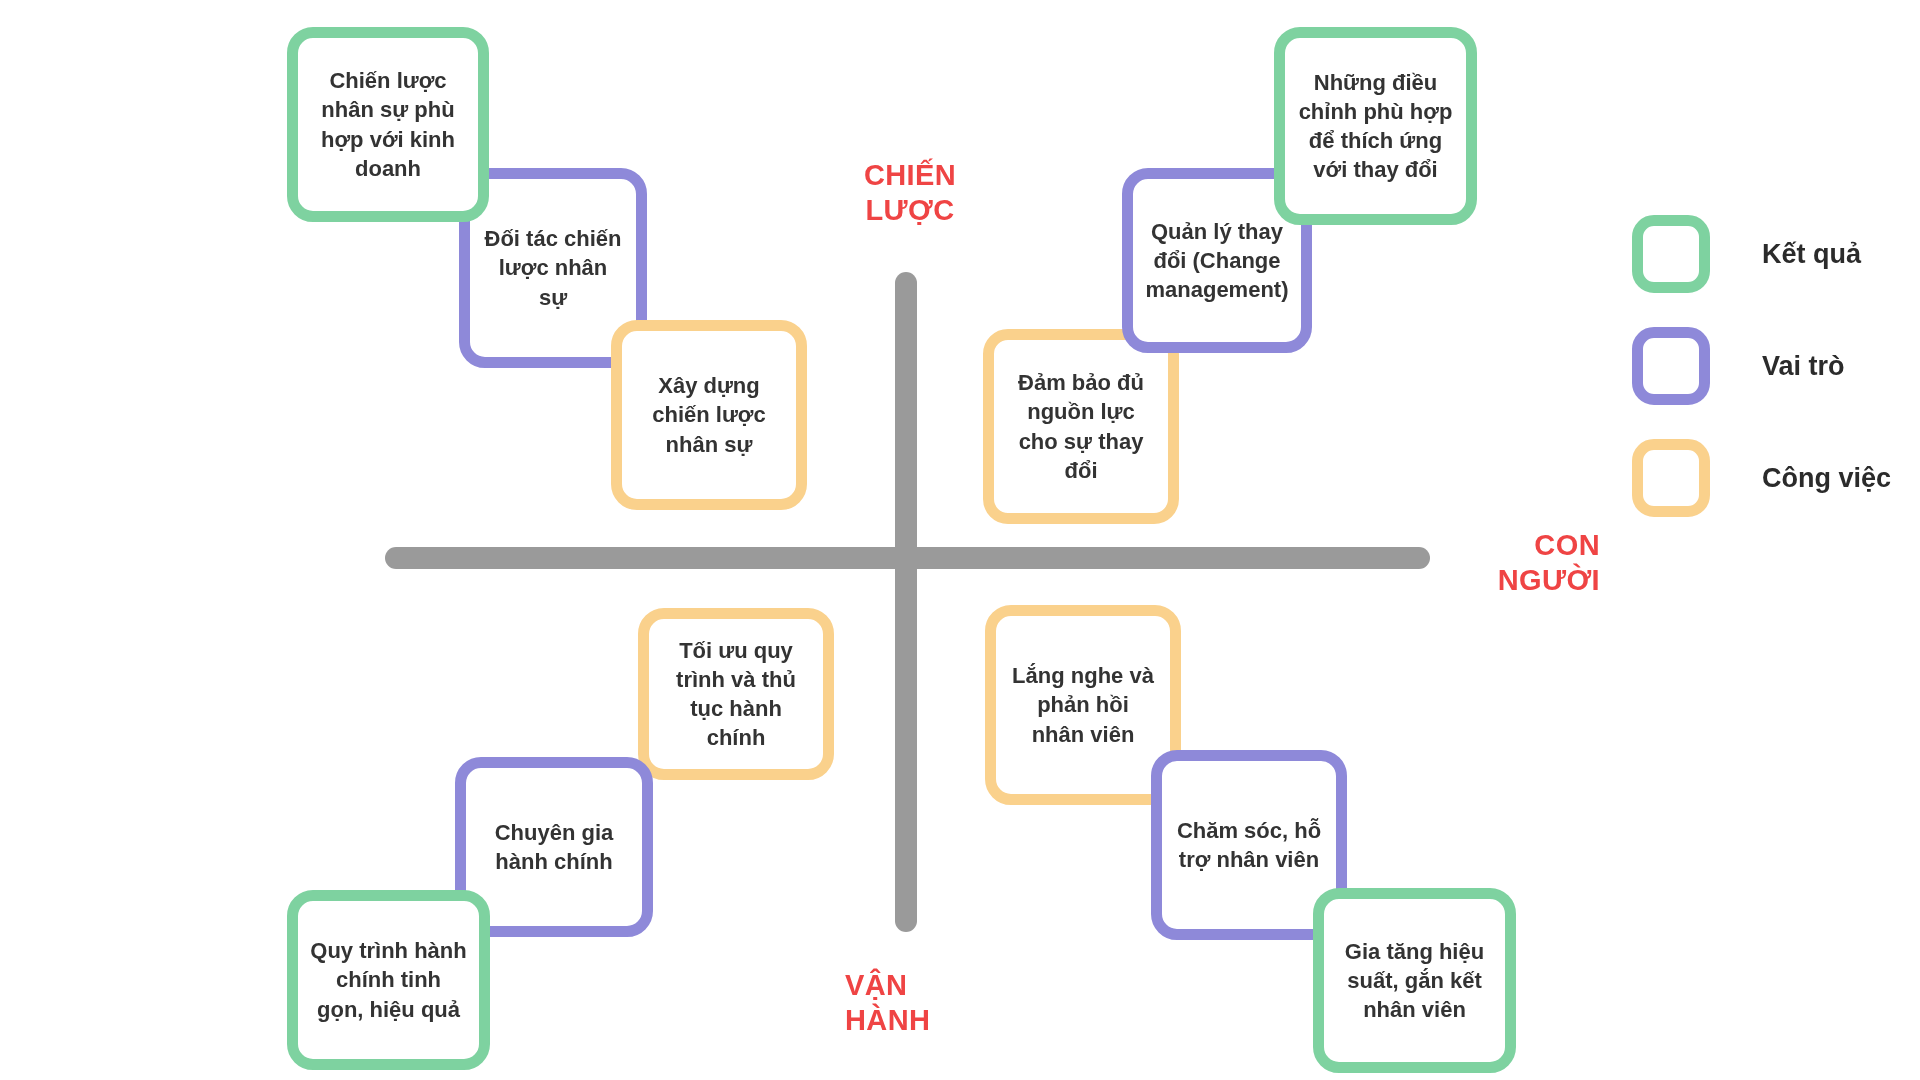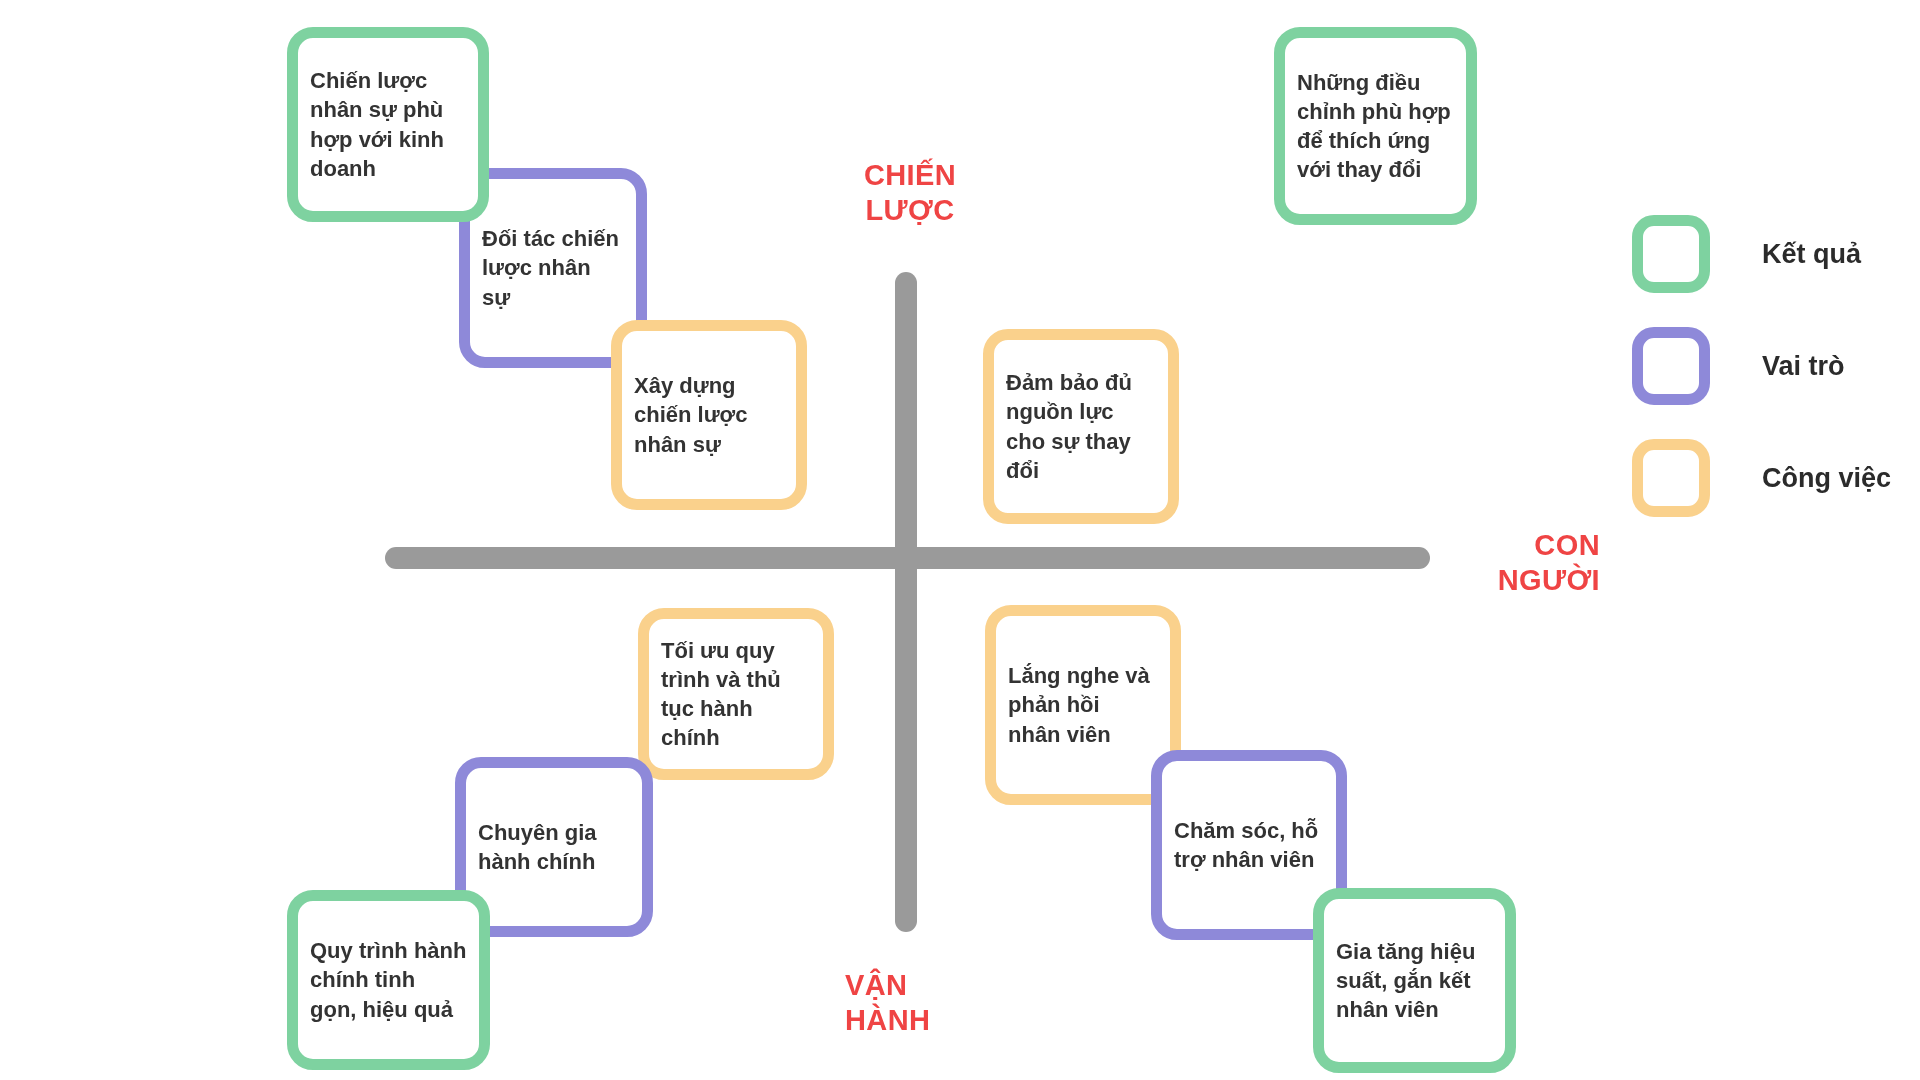--- a/index.html
+++ b/index.html
@@ -64,21 +64,21 @@
     border-width: 11px;
     border-radius: 26px;
     display: flex;
     align-items: center;
     justify-content: center;
     padding: 6px 12px;
   }
   .card span {
     display: block;
     width: 100%;
-    text-align: left;
+    text-align: center;
     color: #333333;
     font-weight: bold;
     font-size: 22px;
     line-height: 1.32;
   }
   .c-green  { border-color: #7ed2a0; }
   .c-purple { border-color: #8e89d9; }
   .c-orange { border-color: #fad18c; }
 
   
@@ -132,20 +132,23 @@
   <div class="card c-orange" style="left:611px; top:320px; width:196px; height:190px;">
     <span>Xây dựng chiến lược nhân sự</span>
   </div>
   <div class="card c-green" style="left:287px; top:27px; width:202px; height:195px;">
     <span>Chiến lược nhân sự phù hợp với kinh doanh</span>
   </div>
 
   <div class="card c-orange" style="left:983px; top:329px; width:196px; height:195px;border-radius:25px;">
     <span>Đảm bảo đủ nguồn lực cho sự thay đổi</span>
   </div>
+  <div class="card c-purple" style="left:1122px; top:168px; width:190px; height:185px;">
+    <span>Quản lý thay đổi (Change management)</span>
+  </div>
   <div class="card c-green" style="left:1274px; top:27px; width:203px; height:198px;">
     <span>Những điều chỉnh phù hợp để thích ứng với thay đổi</span>
   </div>
 
   <div class="card c-orange" style="left:621px; top:608px; width:196px; height:172px;margin-left:17px;">
     <span>Tối ưu quy trình và thủ tục hành chính</span>
   </div>
   <div class="card c-purple" style="left:455px; top:757px; width:198px; height:180px;">
     <span>Chuyên gia hành chính</span>
   </div>

